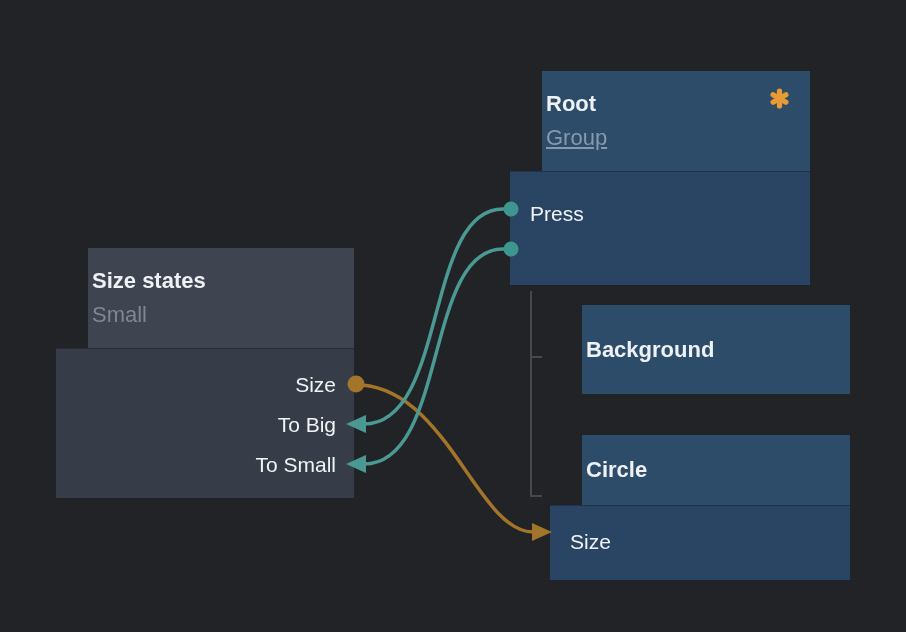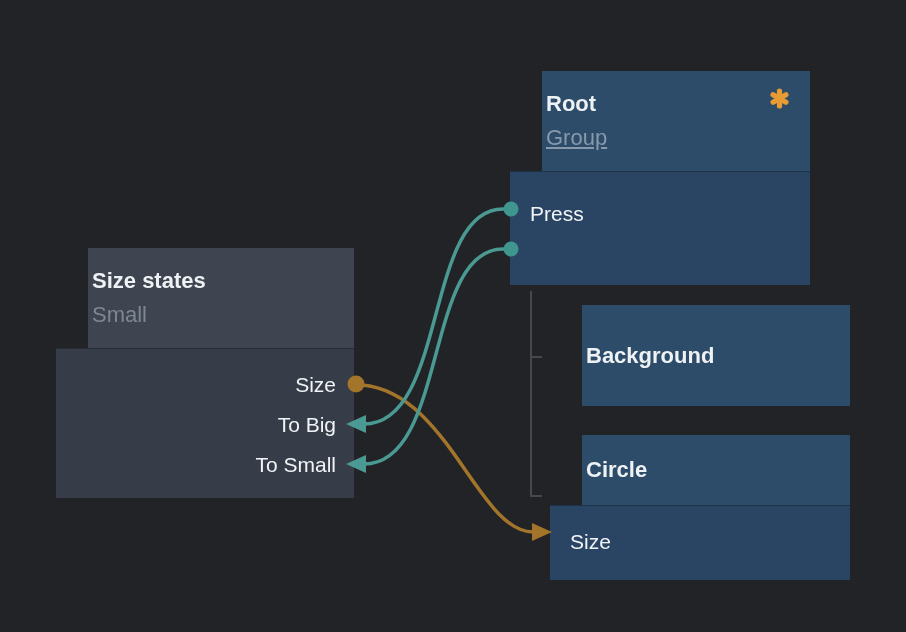--- a/index.html
+++ b/index.html
@@ -49,21 +49,21 @@
 
   #node-size-states{left:56px;top:248px;width:298px;height:250px;}
   #node-size-states .node-header{height:100px;}
   #node-size-states .node-body{height:150px;padding-top:16px;}
 
   #node-root{left:510px;top:71px;width:300px;height:214px;}
   #node-root .node-header{height:100px;}
   #node-root .node-body{height:114px;padding-top:22px;}
 
   #node-background{left:550px;top:305px;width:300px;height:101px;}
-  #node-background .node-header{height:101px;}
+  #node-background .node-header{height:89px;}
 
   #node-circle{left:550px;top:435px;width:300px;height:145px;}
   #node-circle .node-header{height:70px;}
   #node-circle .node-body{height:75px;padding-top:16px;}
 
   .badge{position:absolute;top:17px;right:20px;width:21px;height:21px;}
 
   #wires{position:absolute;left:0;top:0;width:906px;height:632px;pointer-events:none;}
   #wires .wire{fill:none;stroke-width:3.5px;stroke-linecap:round;}
   #wires .wire.teal{stroke:var(--teal);}

